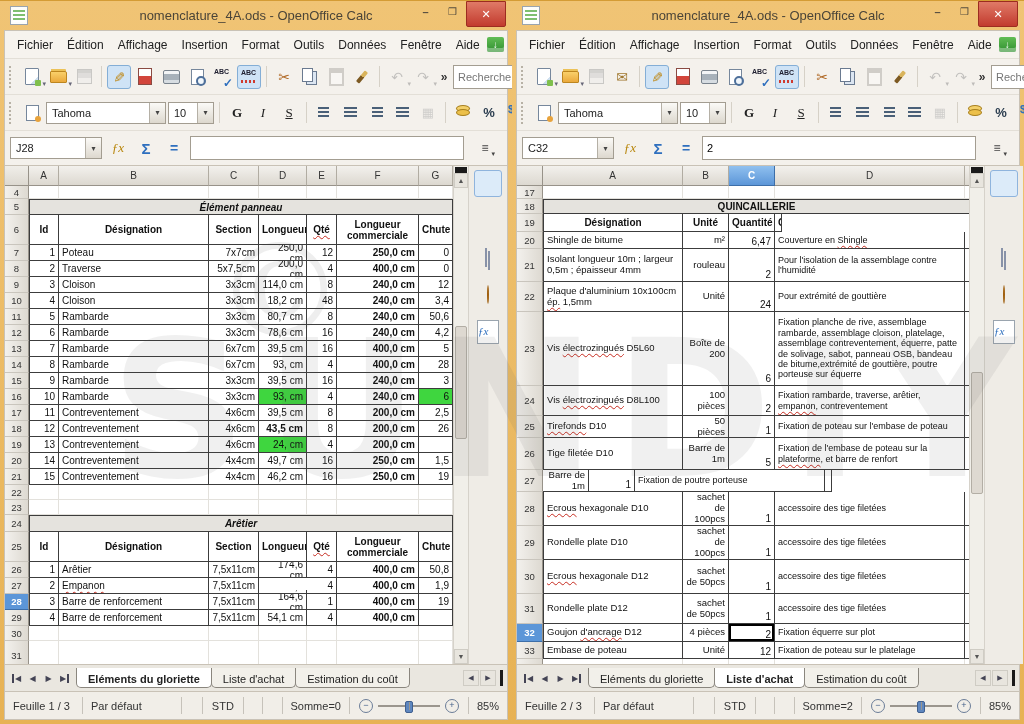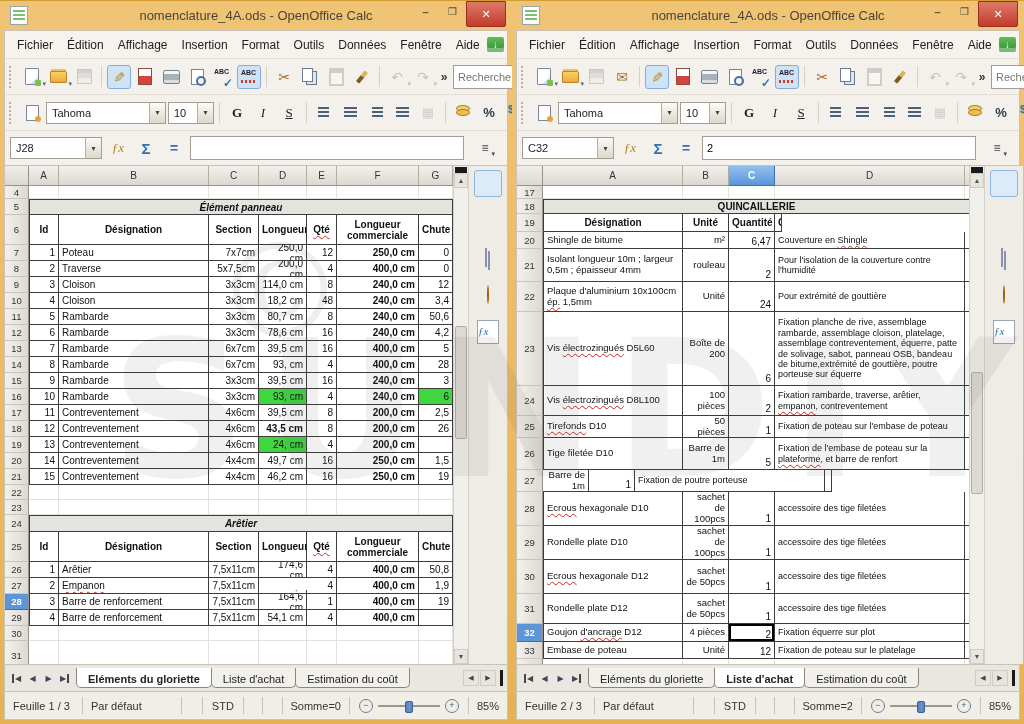--- a/index.html
+++ b/index.html
@@ -1103,21 +1103,21 @@
             <span class="cell tb first al f95" data-name="cell-A21" style="width: 140px;">
               <span class="ct">Isolant longueur 10m ; largeur 0,5m ; épaisseur 4mm</span>
             </span>
             <span class="cell tb ar f95" data-name="cell-B21" style="width: 46px;">
               <span class="ct">rouleau</span>
             </span>
             <span class="cell tb ar vb" data-name="cell-C21" style="width: 46px;">
               <span class="ct">2</span>
             </span>
             <span class="cell tb al f9" data-name="cell-D21" style="width: 190px;">
-              <span class="ct">Pour l'isolation de la couverture contre l'humidité</span>
+              <span class="ct">Pour l'isolation de la assemblage contre l'humidité</span>
             </span>
             <span class="cell tb al" data-name="cell-E21" style="width: 5px;">
               <span class="ct"></span>
             </span>
           </div>
           <div class="grow" data-name="grid-row-22" style="height: 30px;">
             <span class="rn" data-name="row-header-22" style="width: 26px;">22</span>
             <span class="cell tb first al f95" data-name="cell-A22" style="width: 140px;">
               <span class="ct">Plaque d'aluminium 10x100cm <span class="mis">ép.</span> 1,5mm</span>
             </span>

